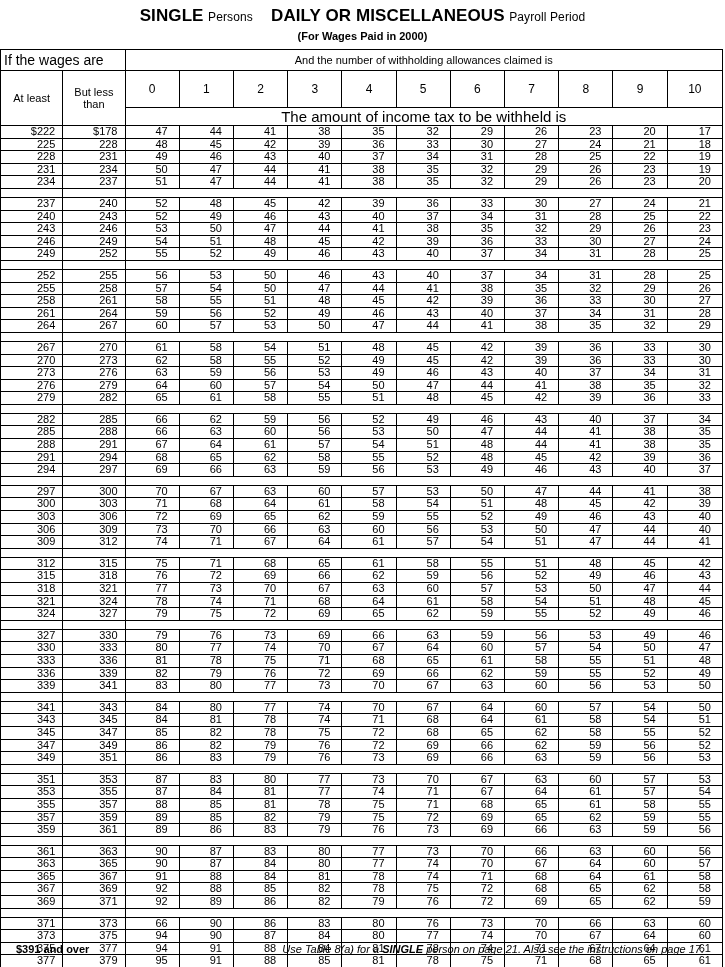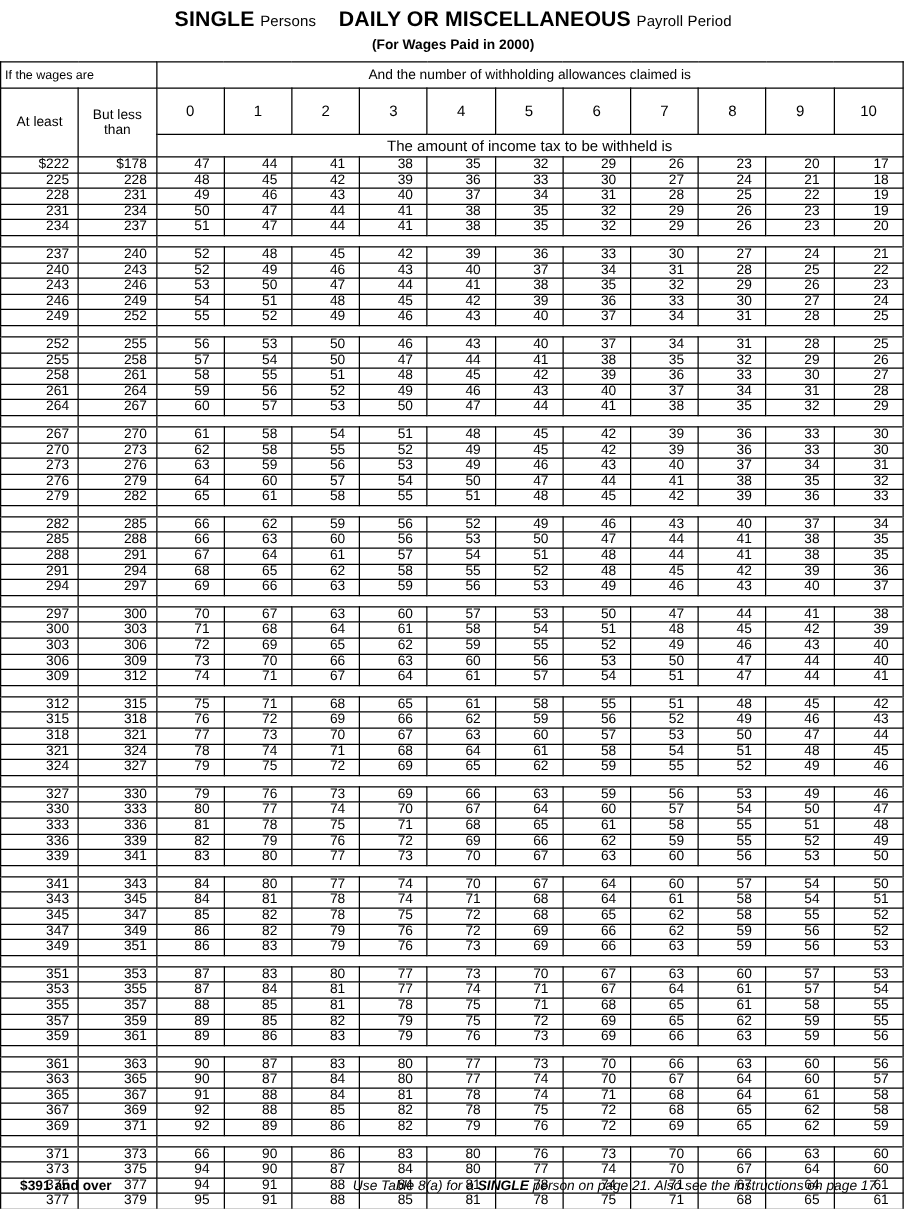--- a/index.html
+++ b/index.html
@@ -55,41 +55,41 @@
   table.wh td, table.wh th {
     border: 1px solid #000;
     padding: 0;
     font-weight: normal;
     vertical-align: middle;
   }
   .hdr-wages {
     height: 20px;
     text-align: left;
     padding-left: 3px !important;
-    font-size: 10px;
+    font-size: 14px;
   }
   .hdr-allow {
     height: 20px;
     text-align: center;
     font-size: 11px;
   }
   .hdr-atleast, .hdr-butless {
     text-align: center;
     font-size: 11px;
     line-height: 1.1;
     height: 36px;
   }
   .hdr-num {
     text-align: center;
     font-size: 12px;
     height: 36px;
   }
   .hdr-amount {
     text-align: center;
-    font-size: 12px;
+    font-size: 15px;
     height: 17px;
   }
   td.wcell {
     text-align: right;
     padding-right: 7px !important;
     font-size: 11px;
     height: 11.6px;
     line-height: 11.6px;
     border-left: 1px solid #000;
     border-right: 1px solid #000;

